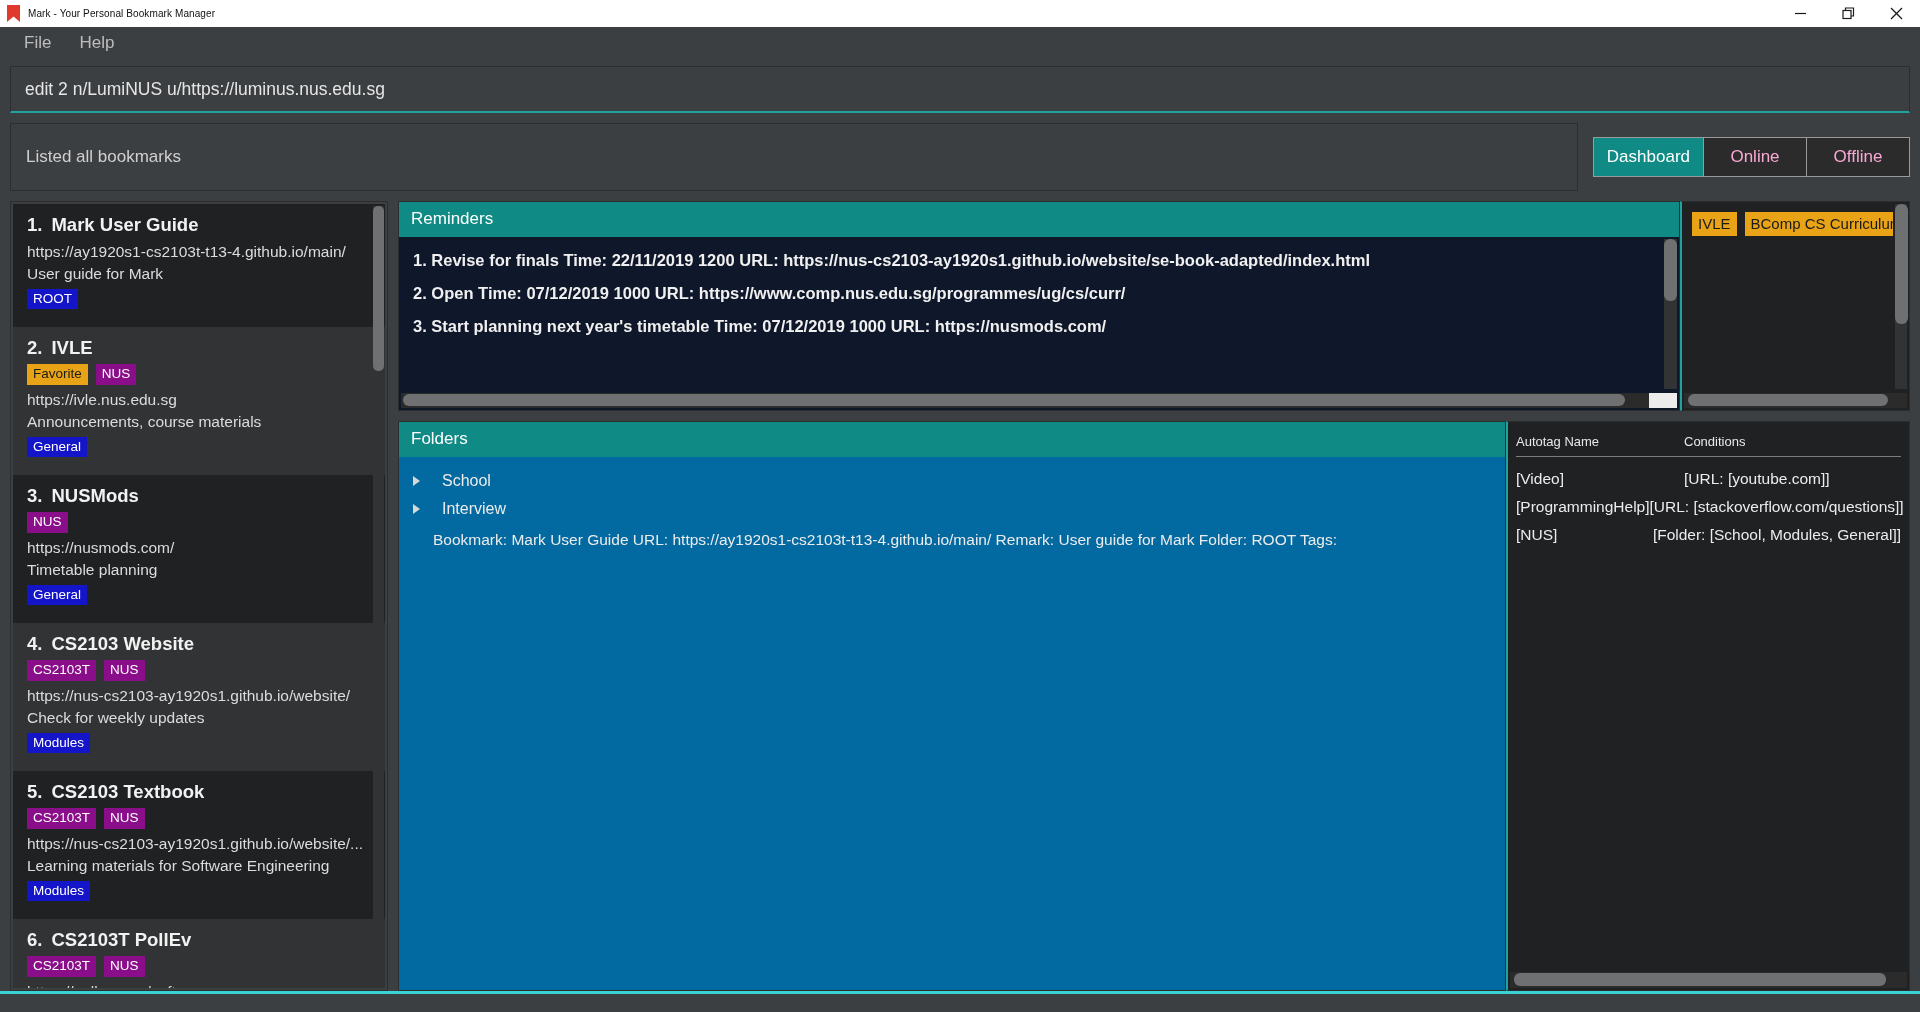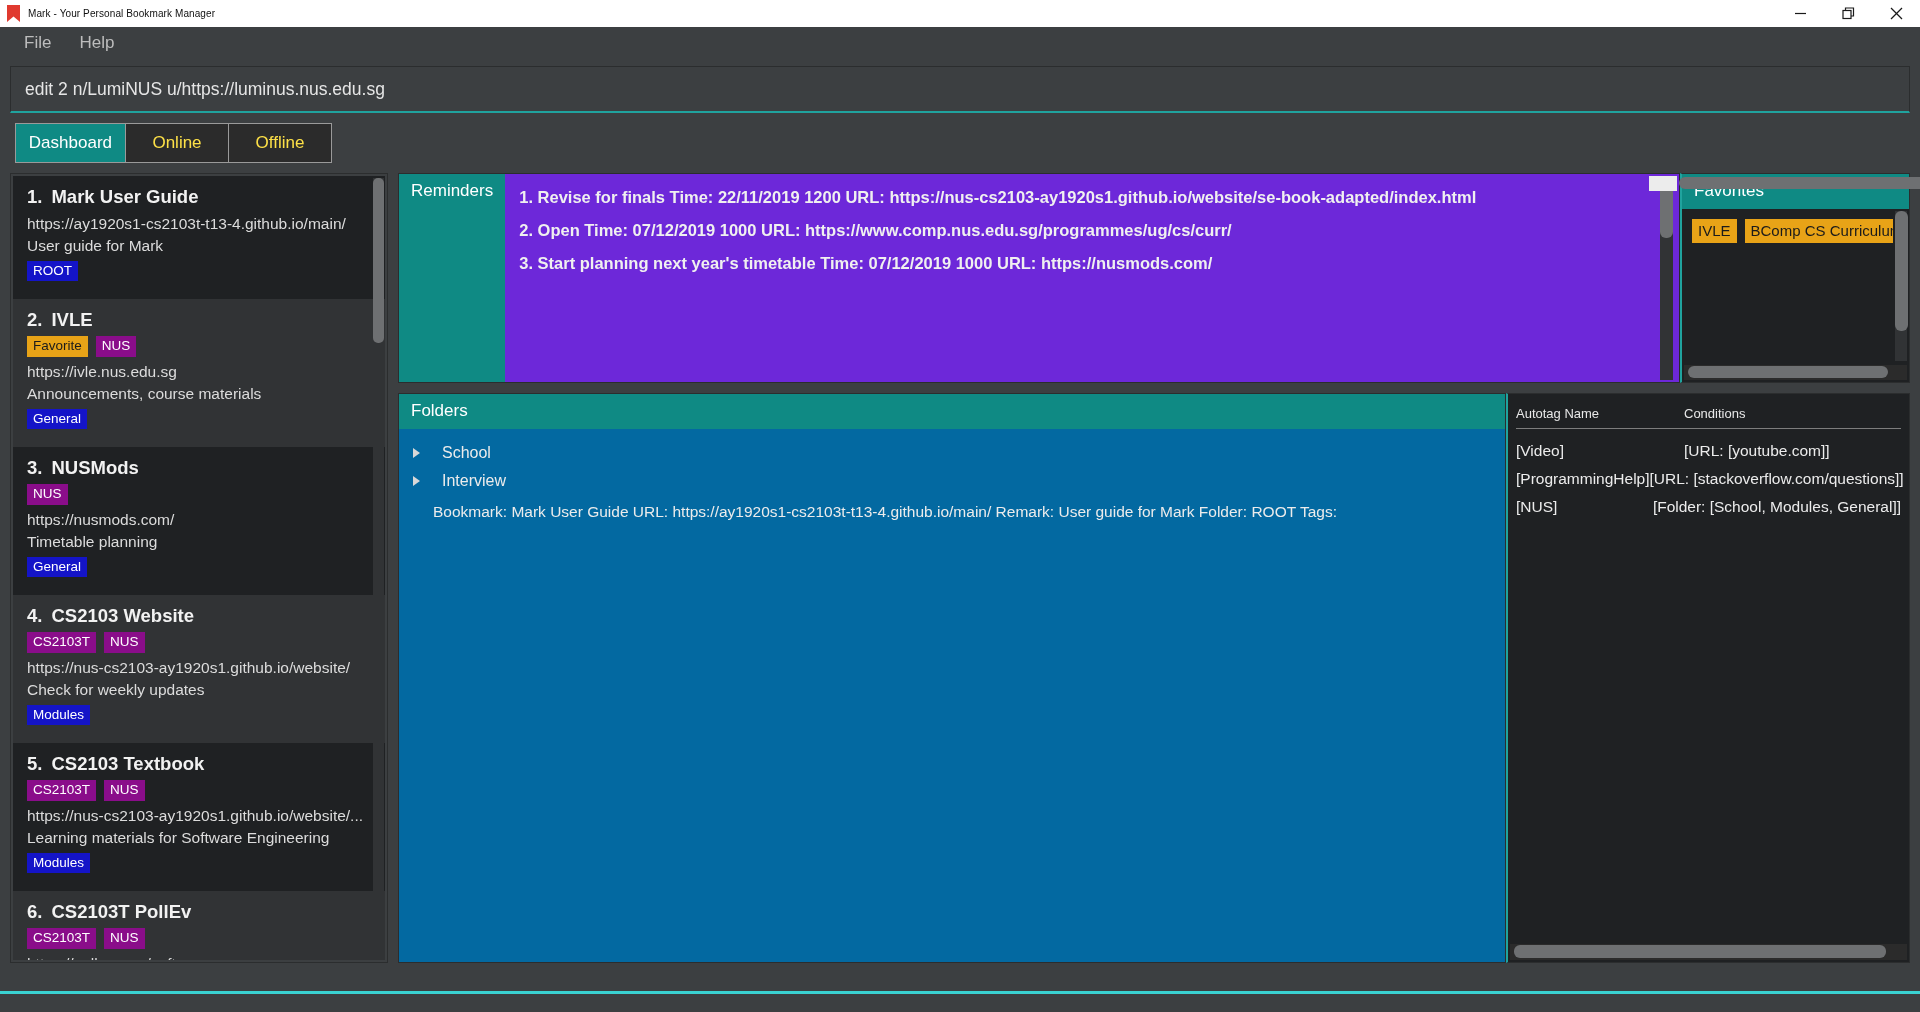--- a/index.html
+++ b/index.html
@@ -57,21 +57,21 @@
   .result-text { font-size: 17px; color: #cfcfcf; }
   .tabs-outer {
     width: 322px; display: flex; align-items: center; justify-content: flex-end;
   }
   .tabs {
     display: flex; border: 1px solid #9a9a9a; background:#9a9a9a; gap:1px;
   }
   .tab {
     height: 38px; min-width: 102px; padding: 0 13px;
     display: flex; align-items: center; justify-content: center;
-    background: #2b2b2b; color: #fde047; font-size: 17px;
+    background: #2b2b2b; color: #f9a8d4; font-size: 17px;
   }
   .tab.active { background: #0f8a84; color: #ffffff; }
 
   
   .main { display: flex; padding: 10px 10px 0 10px; gap: 10px; height: 800px; }
 
   
   .bm-panel {
     width: 378px; background: #3c3f41; border: 1px solid #2b2d2e;
     padding: 2px; position: relative; overflow: hidden;
@@ -102,21 +102,21 @@
 
   
   .center-col { flex: 1 1 auto; display: flex; flex-direction: column; gap: 10px; }
   .panel-head {
     background: #0f8a84; color: #ffffff; font-size: 17px;
     padding: 7px 12px 8px 12px;
   }
 
   
   .rem-row { display: flex; gap: 0; height: 210px; }
-  .rem-panel { flex: 1 1 auto; display: flex; flex-direction: row; border: 1px solid #2b2d2e; background:#6d28d9; }
+  .rem-panel { flex: 1 1 auto; display: flex; flex-direction: column; border: 1px solid #2b2d2e; background:#0f172a; }
   .rem-body { flex: 1 1 auto; display: flex; position: relative; overflow: hidden; }
   .rem-list { flex: 1 1 auto; padding: 14px 0 0 14px; overflow: hidden; }
   .rem-line {
     font-size: 16.5px; color: #f0f0f0; font-weight: bold;
     margin-bottom: 14px; white-space: nowrap;
   }
   .rem-vscroll { width: 13px; background: #313335; position: relative; margin: 2px; }
   .rem-vthumb { position:absolute; left:0; top:0; width:13px; height:62px; background:#6e7072; border-radius:6px; }
   .rem-hscroll { height: 15px; background: #2b2b2b; position: relative; margin: 2px; }
   .rem-hthumb { position:absolute; left:2px; top:1px; height:12px; width:1222px; background:#6e7072; border-radius:6px; }
@@ -201,20 +201,23 @@
   <div class="menu-item">Help</div>
 </div>
 
 <div class="cmd-wrap">
   <div class="cmd-box">
     <span class="cmd-text">edit 2 n/LumiNUS u/https://luminus.nus.edu.sg</span>
   </div>
 </div>
 
 <div class="row2">
+  <div class="result-box">
+    <span class="result-text">Listed all bookmarks</span>
+  </div>
   <div class="tabs-outer">
     <div class="tabs">
       <div class="tab active">Dashboard</div>
       <div class="tab">Online</div>
       <div class="tab">Offline</div>
     </div>
   </div>
 </div>
 
 <div class="main">
@@ -325,21 +328,20 @@
             <div class="rem-vthumb"></div>
           </div>
         </div>
         <div class="rem-hscroll">
           <div class="rem-hthumb"></div>
           <div class="rem-hend"></div>
         </div>
       </div>
 
       <div class="fav-panel">
-        <div class="panel-head">Favorites</div>
         <div class="fav-body">
           <div class="fav-items">
             <span class="fav-chip">IVLE</span>
             <span class="fav-chip">BComp CS Curriculum</span>
           </div>
           <div class="fav-vscroll">
             <div class="fav-vthumb"></div>
           </div>
         </div>
         <div class="fav-hscroll">

